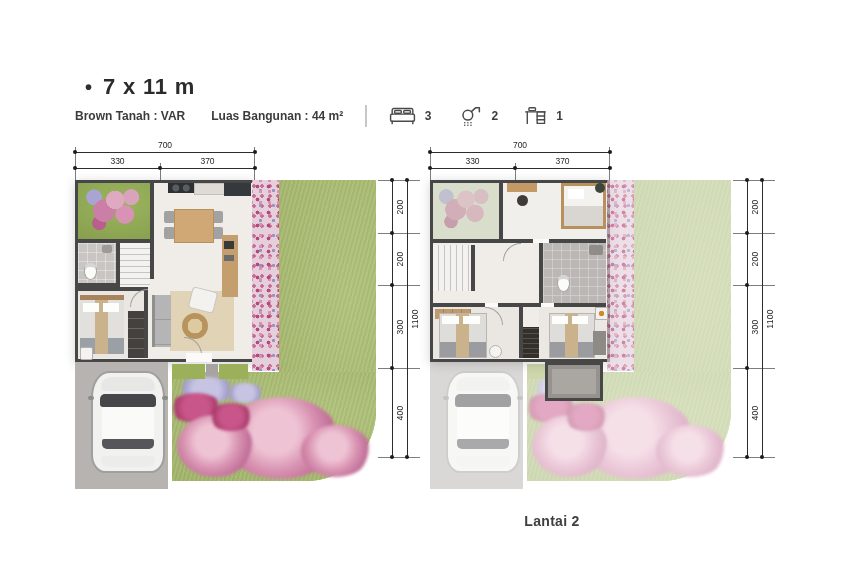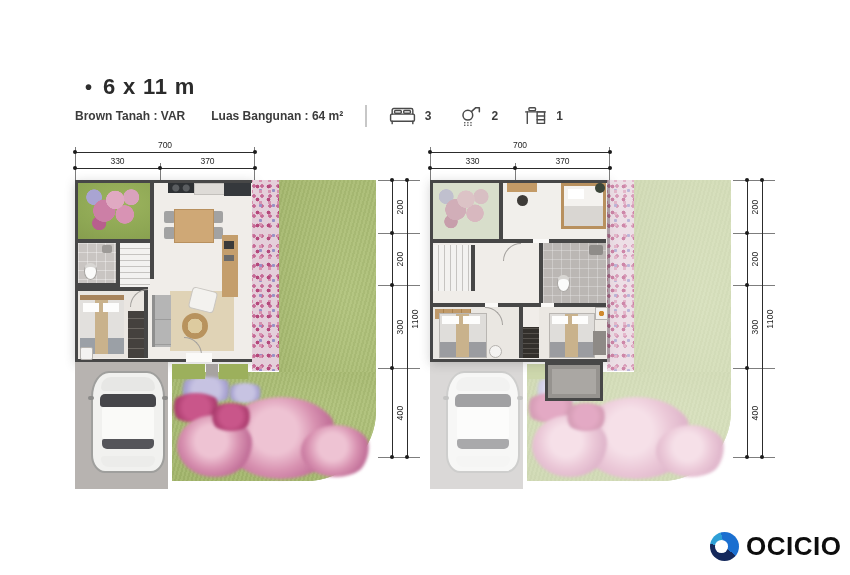--- a/index.html
+++ b/index.html
@@ -91,26 +91,26 @@
     background:#fff;border-radius:50%}
   .logo-text{font-size:26px;font-weight:800;color:#0d0d0d;letter-spacing:.5px;margin-left:7px}
 </style>
 </head>
 <body>
 
 <div class="canvas">
 
   <div class="title-row">
     <span class="title-bullet">•</span>
-    <span class="title-size">6 x 11 m</span>
+    <span class="title-size">7 x 11 m</span>
   </div>
 
   <div class="specs-row">
     <span class="spec-text">Brown Tanah : VAR</span>
-    <span class="spec-text" style="margin-left:26px">Luas Bangunan : 64 m²</span>
+    <span class="spec-text" style="margin-left:26px">Luas Bangunan : 44 m²</span>
     <span class="spec-sep"></span>
     <span class="spec-icon">
       <svg width="27" height="21" viewBox="0 0 34 26" fill="none" stroke="#4a4a4a" stroke-width="1.8" stroke-linejoin="round" stroke-linecap="round">
         <rect x="2" y="10" width="30" height="9" rx="1.5"></rect>
         <path d="M4 10 V5 a2 2 0 0 1 2 -2 h22 a2 2 0 0 1 2 2 v5"></path>
         <rect x="7" y="5.5" width="8.5" height="3.5" rx="1.2"></rect>
         <rect x="18.5" y="5.5" width="8.5" height="3.5" rx="1.2"></rect>
         <path d="M4 19 v3 M30 19 v3"></path>
       </svg>
     </span>
@@ -347,19 +347,16 @@
       <div class="furn" style="left:90px;top:144px;width:16px;height:31px;background:repeating-linear-gradient(0deg,#33302c 0 4px,#55514c 4px 5px)"></div>
       <div class="room" style="left:106px;top:124px;width:67px;height:51px;background:#ebe8e3"></div>
       <div class="furn" style="left:116px;top:130px;width:46px;height:45px;background-color:#dfddda;border:1px solid #b9b6b2;box-sizing:border-box;background-image:linear-gradient(#fdfdfc,#fdfdfc),linear-gradient(#fdfdfc,#fdfdfc),linear-gradient(#c9b28c,#c9b28c),linear-gradient(#9b9ca0,#9b9ca0);background-repeat:no-repeat;background-size:16px 8px,16px 8px,13px 100%,100% 15px;background-position:2px 2px,22px 2px,15px 0,0 100%"></div>
       <div class="furn" style="left:162px;top:124px;width:11px;height:11px;background:#f2f1ef;border:1px solid #b5b2ae;background-image:radial-gradient(circle,#d08a2e 0 2.5px,transparent 3px)"></div>
       <div class="furn" style="left:160px;top:148px;width:13px;height:24px;background:#8e8a86"></div>
       <div class="arc" style="left:70px;top:60px"></div>
       <div class="arc" style="left:52px;top:124px;transform:rotate(90deg)"></div>
     </div>
   </div>
 
-
-  <div class="logo">
-    <span class="logo-mark"></span>
-    <span class="logo-text">OCICIO</span>
-  </div>
+  <div class="plan-label" style="left:477px;top:513px;width:150px">Lantai 2</div>
+
 
 </div>
 
 </body></html>

